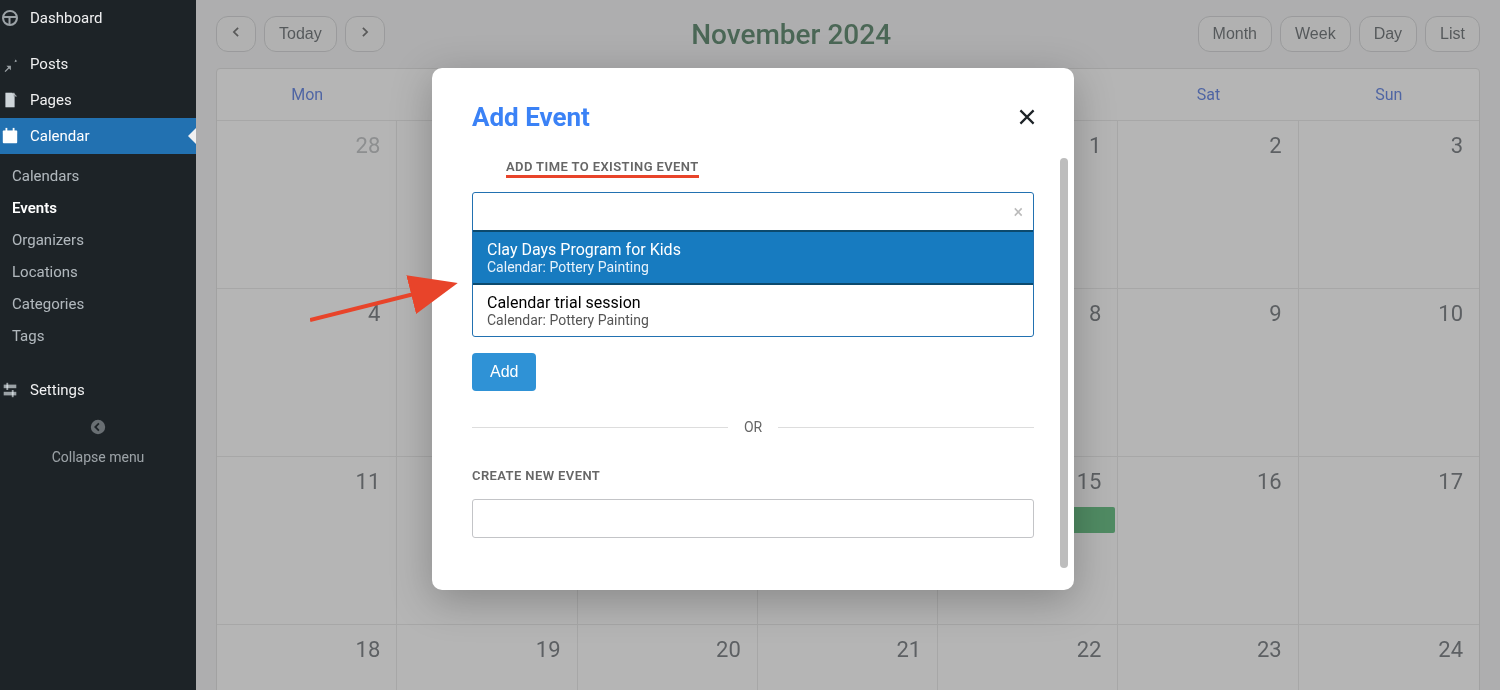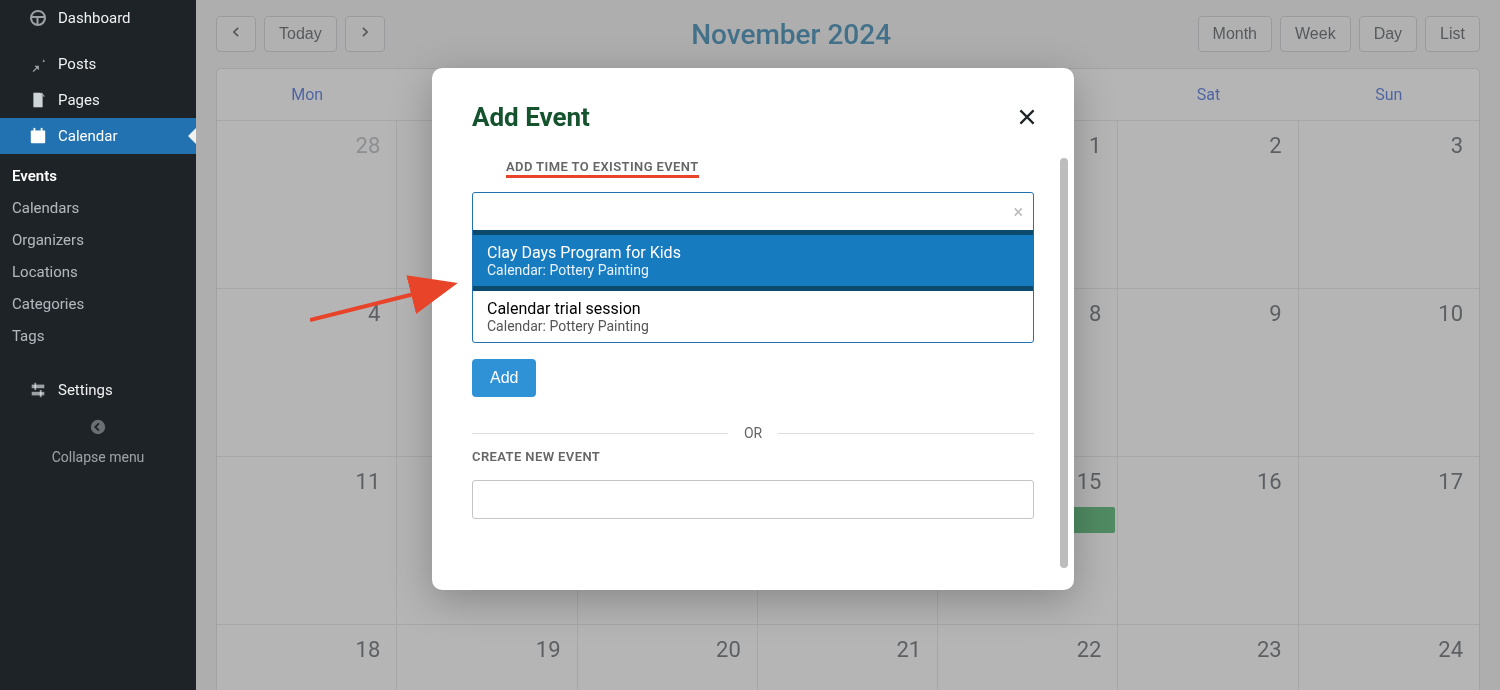--- a/index.html
+++ b/index.html
@@ -8,84 +8,84 @@
   width: 1500px; height: 690px;
   overflow: hidden; position: relative;
   background: #f0f0f1;
 }
 .sidebar {
   position: absolute; left: 0; top: 0; width: 196px; height: 690px;
   background: #1d2327; color: #f0f0f1;
 }
 .sidebar-item {
   display: flex; align-items: center; gap: 10px;
-  padding: 8px 28px; font-size: 15px; color: #f0f0f1;
+  padding: 8px 0; font-size: 15px; color: #f0f0f1;
   cursor: pointer; position: relative;
 }
 .sidebar-item.active { background: #2271b1; color: #fff; }
 .sidebar-item.active::after {
   content: ""; position: absolute; right: -1px; top: 50%;
   transform: translateY(-50%);
   border: 9px solid transparent; border-right-color: #f0f0f1;
 }
 .sidebar-item .icn { width: 20px; height: 20px; display: inline-flex; align-items: center; justify-content: center; color: rgba(240,246,252,0.6); flex-shrink: 0; }
 .sidebar-item.active .icn { color: #fff; }
 .submenu { background: #1d2327; padding: 6px 0 10px 0; }
 .submenu-item { padding: 7px 12px; font-size: 15px; color: rgba(240,246,252,0.7); cursor: pointer; }
 .submenu-item.current { color: #fff; font-weight: 600; }
 .sidebar-sep { height: 10px; }
 .collapse { padding: 10px 12px; color: rgba(240,246,252,0.6); display: flex; gap: 10px; align-items: center; font-size: 14px; cursor: pointer; flex-direction: column; }
 
 .main { position: absolute; left: 196px; top: 0; right: 0; height: 690px; padding: 16px 20px; }
 .topbar { display: flex; justify-content: space-between; align-items: center; margin-bottom: 16px; }
 .left-btns, .right-btns { display: flex; gap: 8px; }
 .btn {
-  background: #f6f7f7; border: 1px solid #c3c4c7; border-radius: 4px;
+  background: #f6f7f7; border: 1px solid #c3c4c7; border-radius: 12px;
   padding: 8px 14px; font-size: 16px; cursor: pointer; color: #2c3338;
 }
 .btn.icon-only { padding: 6px 12px; }
-.month-title { font-size: 28px; font-weight: 500; color: #0369a1; }
+.month-title { font-size: 28px; font-weight: 500; color: #14532d; }
 
 .calendar { width: 100%; border: 1px solid #d4d4d4; border-radius: 4px; background: #fff; }
 .cal-head { display: grid; grid-template-columns: repeat(7, 1fr); }
 .cal-hcell { text-align: center; padding: 16px 0; font-size: 16px; color: #1d4ed8; }
 .cal-body { display: grid; grid-template-columns: repeat(7, 1fr); grid-template-rows: repeat(4, 168px); }
 .cal-cell { border-top: 1px solid #e0e0e0; border-right: 1px solid #e0e0e0; padding: 8px 14px; position: relative; }
 .cal-cell:nth-child(7n) { border-right: none; }
 .daynum { position: absolute; top: 12px; right: 16px; font-size: 22px; color: #3c434a; }
 .daynum.muted { color: #a7aaad; }
 .event-chip { position: absolute; top: 50px; left: 0; right: 2px; background: #1fa24a; color: #fff; font-size: 15px; padding: 4px 8px; white-space: nowrap; overflow: hidden; border-radius: 2px; }
 
 .scrim { position: absolute; left: 196px; top: 0; right: 0; bottom: 0; background: rgba(120,120,120,0.55); }
 
 .modal {
   position: absolute; left: 432px; top: 68px; width: 642px; height: 522px;
   background: #fff; border-radius: 10px; box-shadow: 0 10px 40px rgba(0,0,0,0.25);
   padding: 34px 40px; overflow: hidden;
 }
 .modal-scroll { position: absolute; right: 6px; top: 90px; width: 8px; height: 410px; background: #bdbdbd; border-radius: 4px; }
-.modal-title { font-size: 26px; font-weight: 700; color: #14532d; margin-bottom: 24px; }
+.modal-title { font-size: 26px; font-weight: 700; color: #3b82f6; margin-bottom: 24px; }
 .modal-close { position: absolute; right: 36px; top: 38px; cursor: pointer; }
 .date-pill {
   background: #f0f0f0; border-radius: 8px; padding: 14px 16px;
   display: flex; align-items: center; gap: 14px; font-size: 17px; color: #2c3338;
   margin-bottom: 22px;
 }
 .section-label { font-size: 13px; letter-spacing: 0.4px; font-weight: 600; color: #666; margin-bottom: 8px; }
 .section-label.underline { border-bottom: 3px solid #e8442a; display: inline-block; padding-bottom: 1px; margin-left: 34px; }
 .select-box { border: 1.5px solid #2271b1; border-radius: 3px; margin-top: 6px; margin-bottom: 16px; position: relative; }
 .select-input { width: 100%; border: 0; outline: 0; padding: 10px 12px; font-size: 15px; background: transparent; }
 .select-clear { position: absolute; right: 10px; top: 8px; color: #bbb; cursor: pointer; font-size: 18px; }
-.opt { padding: 8px 14px; border-top: 5px solid #0c4a6e; cursor: pointer; }
+.opt { padding: 8px 14px; border-top: 2px solid #0c4a6e; cursor: pointer; }
 .opt.sel { background: #177bc0; color: #fff; }
 .opt.sel .sub { color: #e7f2fb; }
 .opt .title { font-size: 16px; }
 .opt .sub { font-size: 14px; color: #555; }
 .add-btn { background: #2f92d6; color: #fff; border: 0; border-radius: 4px; padding: 10px 18px; font-size: 16px; cursor: pointer; margin-bottom: 28px; }
-.or-row { display: flex; align-items: center; gap: 16px; margin-bottom: 8px; }
+.or-row { display: flex; align-items: center; gap: 16px; margin-bottom: 33px; }
 .or-row hr { flex: 1; border: none; border-top: 1px solid #ddd; }
 .or-row span { color: #666; font-size: 14px; }
 .new-input { width: 100%; border: 1px solid #c3c4c7; border-radius: 3px; padding: 10px 12px; margin-top: 8px; font-size: 15px; }
 
 .arrow-annot { position: absolute; pointer-events: none; }
 </style>
 </head>
 <body>
 
 <div class="sidebar">
@@ -120,22 +120,22 @@
         <svg width="18" height="18" viewBox="0 0 20 20" fill="currentColor">
           <rect x="2" y="4" width="16" height="14" rx="1"></rect>
           <rect x="2" y="4" width="16" height="4" fill="#fff" opacity="0.25"></rect>
           <rect x="5" y="1" width="2" height="5"></rect>
           <rect x="13" y="1" width="2" height="5"></rect>
         </svg>
       </span>
     <span>Calendar</span>
   </div>
   <div class="submenu">
+    <div class="submenu-item">Calendars</div>
     <div class="submenu-item current">Events</div>
-    <div class="submenu-item">Calendars</div>
     <div class="submenu-item">Organizers</div>
     <div class="submenu-item">Locations</div>
     <div class="submenu-item">Categories</div>
     <div class="submenu-item">Tags</div>
   </div>
   <div class="sidebar-sep"></div>
   <div class="sidebar-item">
     <span class="icn">
         <svg width="18" height="18" viewBox="0 0 20 20" fill="currentColor">
           <rect x="3" y="4" width="14" height="4"></rect>

